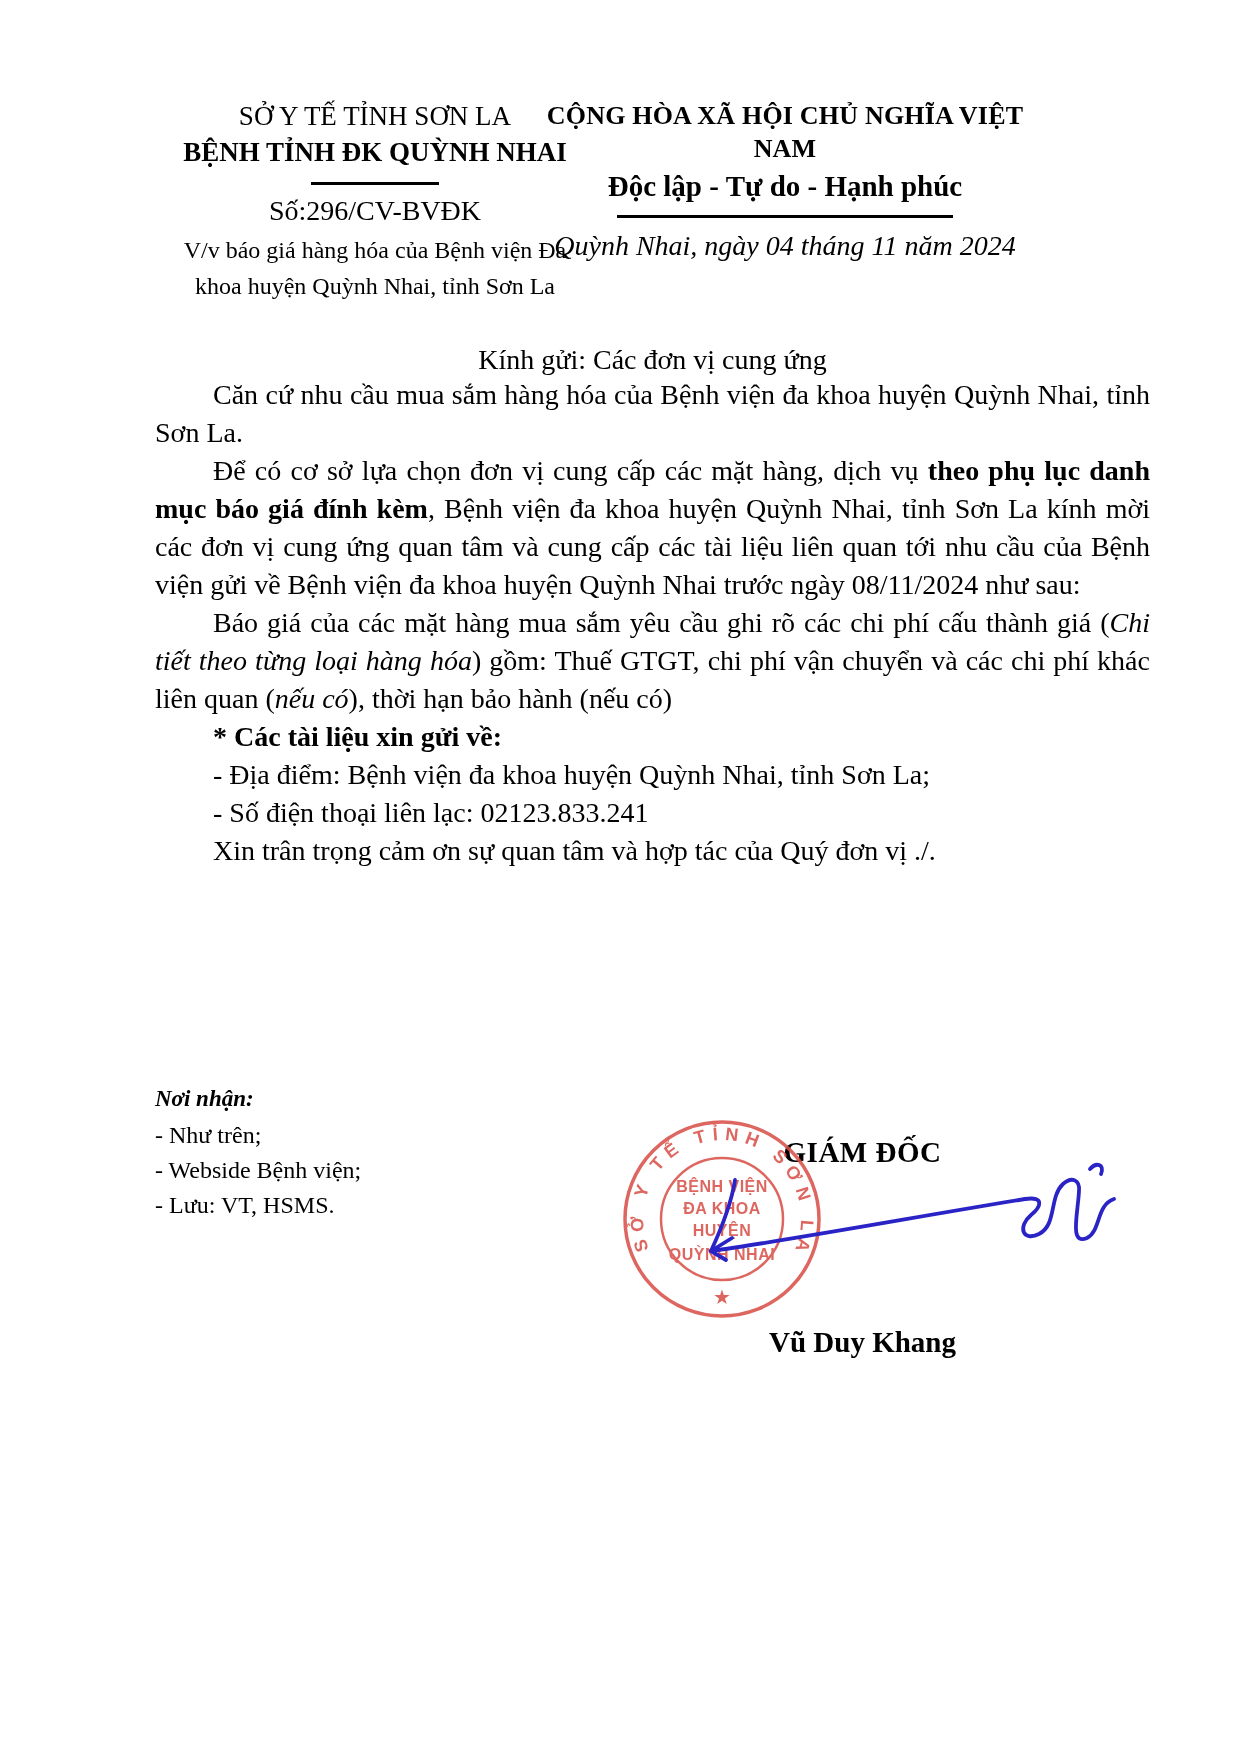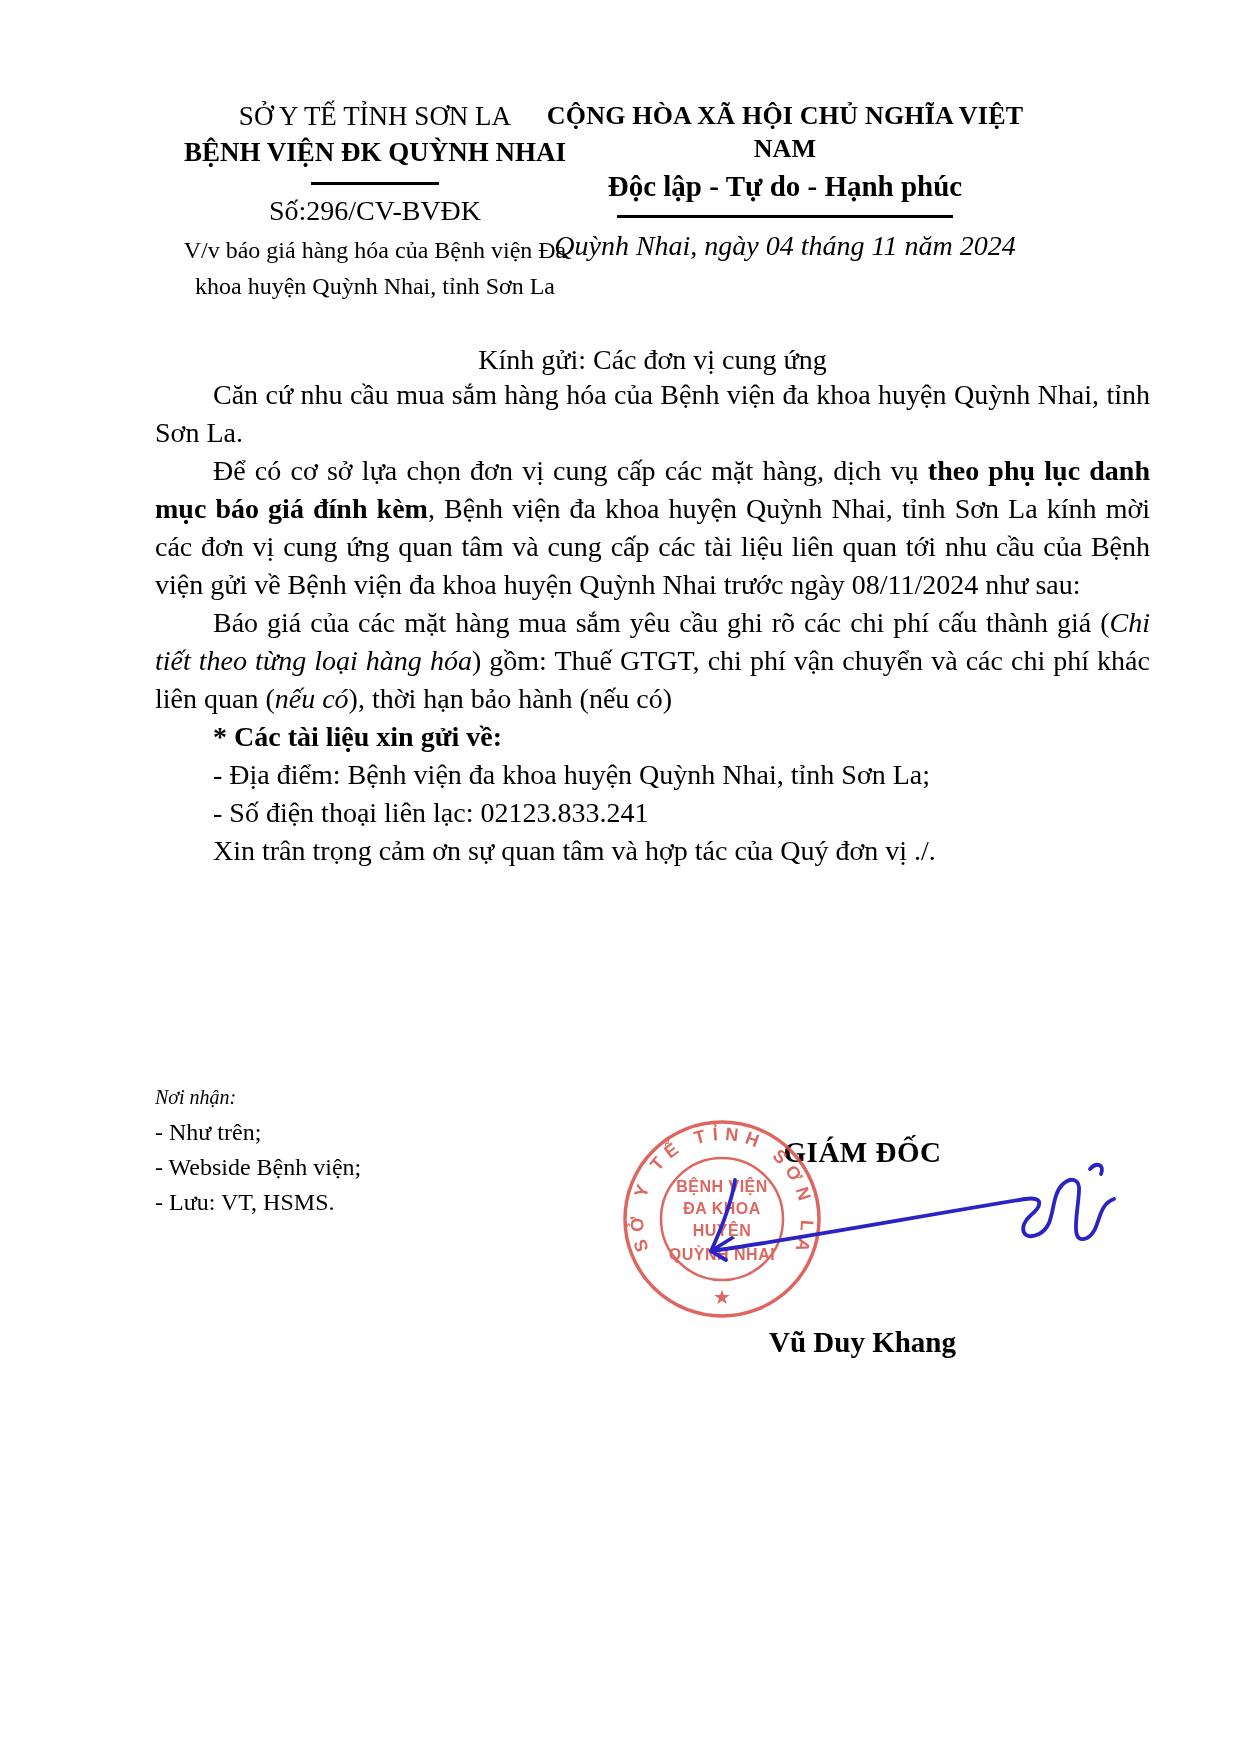--- a/index.html
+++ b/index.html
@@ -40,21 +40,21 @@
     position:absolute;left:155px;top:376px;width:995px;
     font-size:28px;line-height:38px;text-align:justify;
   }
   .body-text p{margin:0;text-indent:58px;}
   .body-text p.tight{text-align:left;}
   .b{font-weight:bold;}
   .i{font-style:italic;}
 
   
   .recipients{position:absolute;left:155px;top:1086px;width:420px;}
-  .recipients .label{font-size:20px;font-weight:normal;font-style:italic;}
+  .recipients .label{font-size:23px;font-weight:bold;font-style:italic;}
   .recipients ul{list-style:none;margin:6px 0 0 0;padding:0;}
   .recipients li{font-size:24px;line-height:35px;}
 
   .signer-title{
     position:absolute;left:700px;top:1136px;width:325px;
     text-align:center;font-size:29px;font-weight:bold;letter-spacing:.5px;
   }
   .signer-name{
     position:absolute;left:700px;top:1326px;width:325px;
     text-align:center;font-size:29px;font-weight:bold;
@@ -65,21 +65,21 @@
   .stamp text{fill:#d9534b;font-family:"Liberation Sans","DejaVu Sans",sans-serif;font-weight:bold;}
   .signature{position:absolute;left:635px;top:1145px;width:500px;height:170px;}
 </style>
 </head>
 <body>
 
 <div class="page">
 
   <div class="hdr-left">
     <div class="agency">SỞ Y TẾ TỈNH SƠN LA</div>
-    <div class="hospital">BỆNH VIỆN ĐK QUỲNH NHAI</div>
+    <div class="hospital">BỆNH TỈNH ĐK QUỲNH NHAI</div>
     <div class="rule"></div>
     <div class="number">Số:296/CV-BVĐK</div>
     <div class="subject">V/v báo giá hàng hóa của Bệnh viện Đa khoa huyện Quỳnh Nhai, tỉnh Sơn La</div>
   </div>
 
   <div class="hdr-right">
     <div class="national">CỘNG HÒA XÃ HỘI CHỦ NGHĨA VIỆT NAM</div>
     <div class="motto">Độc lập - Tự do - Hạnh phúc</div>
     <div class="rule"></div>
     <div class="dateline">Quỳnh Nhai, ngày 04 tháng 11 năm 2024</div>

